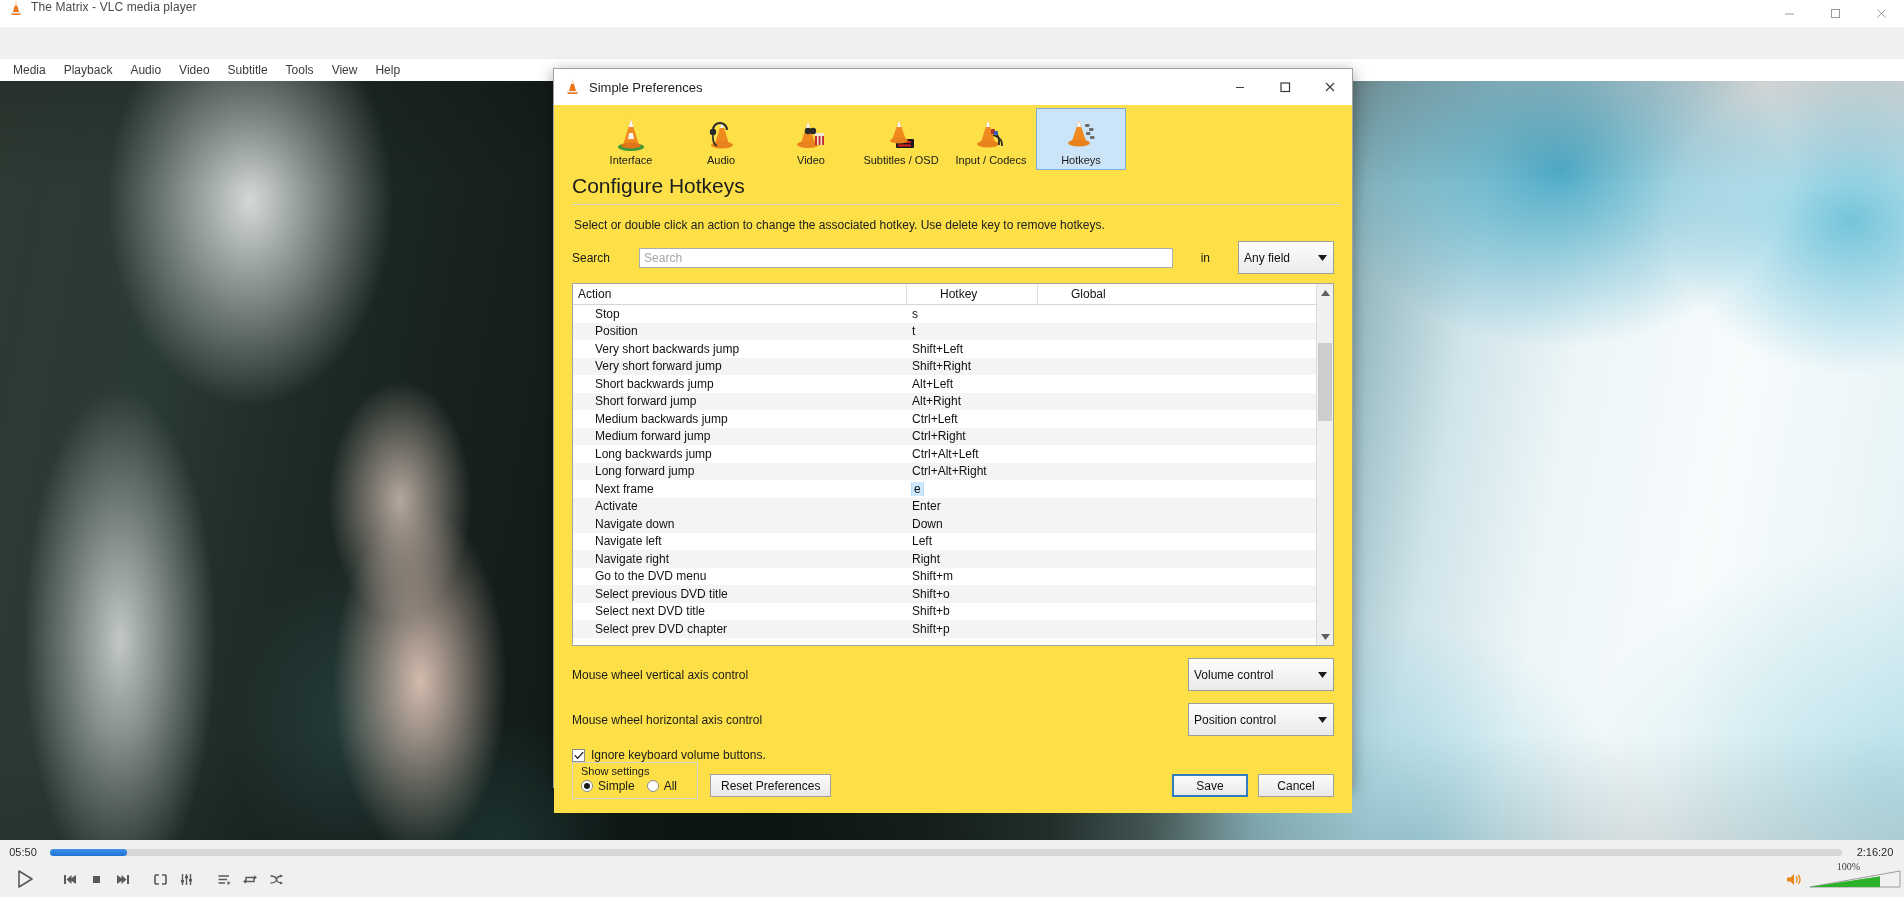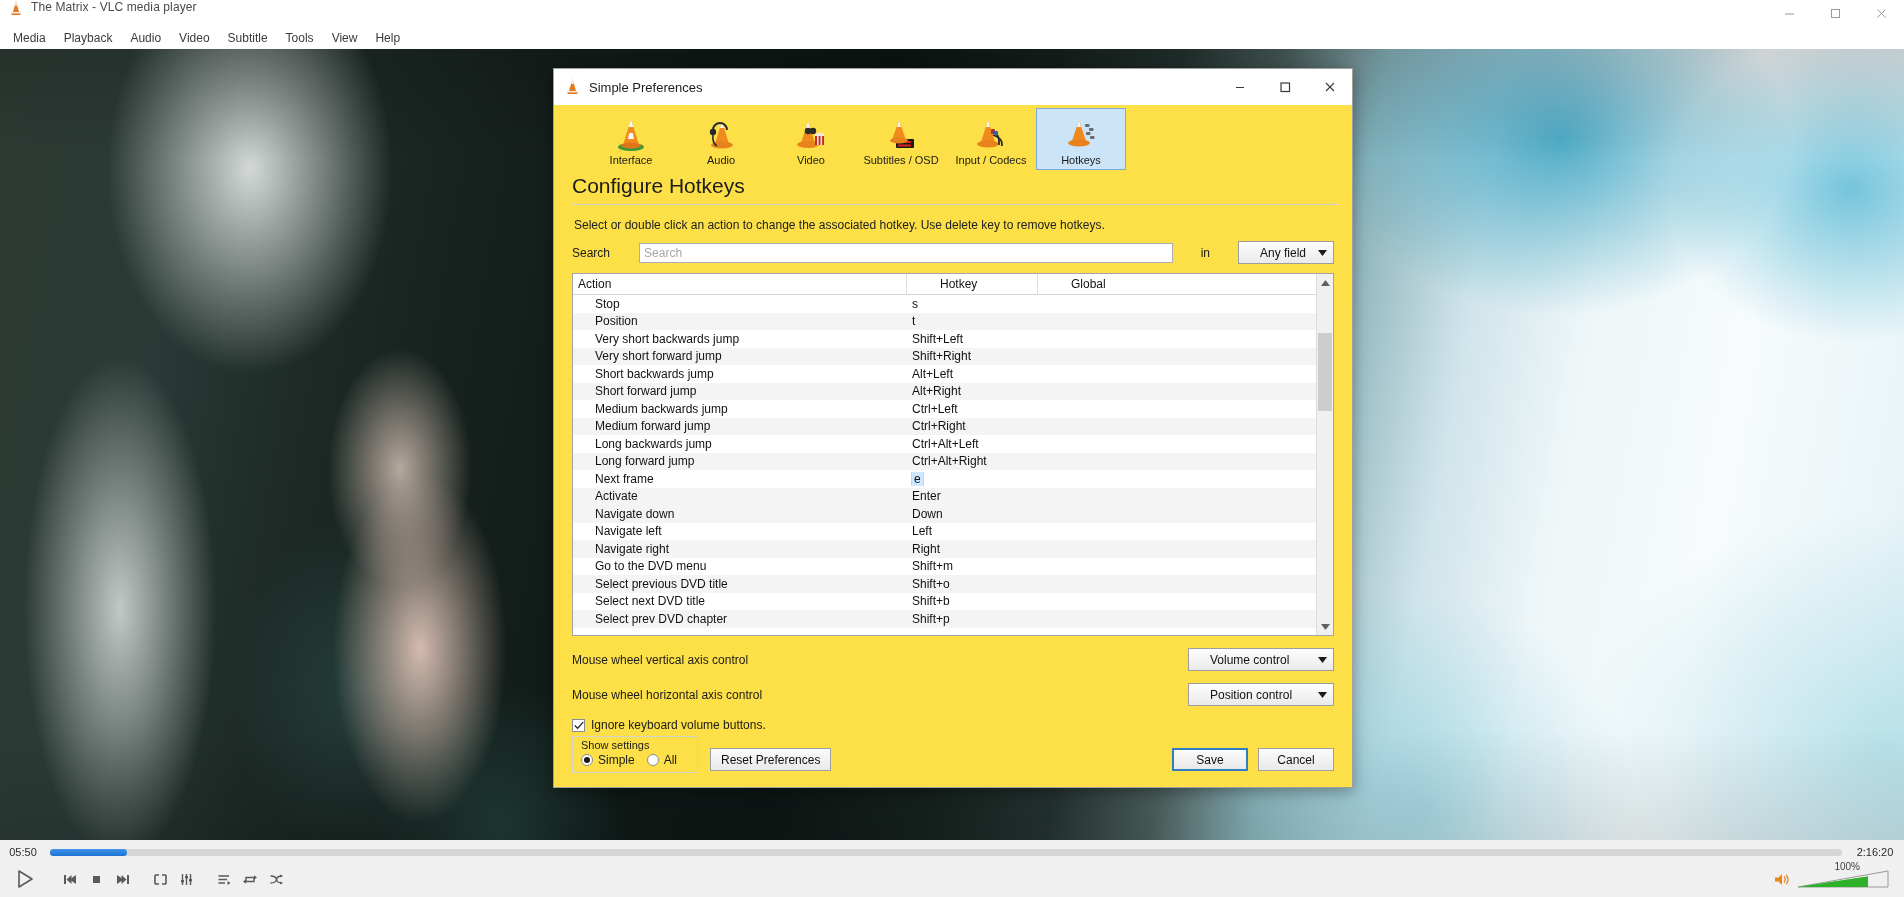--- a/index.html
+++ b/index.html
@@ -43,20 +43,21 @@
     display: flex; align-items: center; justify-content: center;
     color: #9a9a9a;
   }
 
   
   #vlc-menubar {
     height: 22px; flex: 0 0 22px;
     background: #ffffff;
     display: flex; align-items: center;
     padding-left: 4px;
+    margin-top: 32px;
   }
   #vlc-menubar .menu-item {
     padding: 3px 9px 4px 9px;
     font-size: 12px; color: #3b3b3b;
     line-height: 14px;
   }
 
   
   #video-area {
     flex: 1 1 auto;
@@ -106,21 +107,21 @@
   .ctl-group { display: flex; align-items: center; }
   .ctl-btn {
     width: 26px; height: 25px;
     display: flex; align-items: center; justify-content: center;
     color: #5a5a5a;
   }
   .ctl-btn.play { width: 40px; height: 32px; margin-left: 5px; }
   .spacer-sm { width: 12px; }
   #volume-area {
     margin-left: auto; display: flex; align-items: center;
-    padding-right: 12px; position: relative;
+    padding-right: 0; position: relative; font-family: Liberation Serif, serif;
   }
   #volume-pct {
     position: absolute; right: 44px; top: -6px;
     font-size: 10px; color: #3c3c3c;
   }
 
   
   #prefs-dialog {
     position: absolute;
     left: 553px; top: 68px;
@@ -205,26 +206,26 @@
     border: 1px solid #abadb3;
     background: #fff;
     font-size: 12px;
     padding: 0 4px;
     color: #111;
     font-family: "Liberation Sans", sans-serif;
   }
   #search-input::placeholder { color: #a6a6a6; }
   #in-label { font-size: 12px; margin: 0 6px; color: #1a1a1a; }
   .combo {
-    height: 23px;
+    height: 33px;
     border: 1px solid #9d9d9d;
     background: linear-gradient(#fdfdfd, #eaeaea);
     display: flex; align-items: center;
     font-size: 12px; color: #111;
-    padding-left: 21px;
+    padding-left: 5px;
     position: relative;
   }
   .combo .arrow {
     position: absolute; right: 6px; top: 0; bottom: 0;
     display: flex; align-items: center;
   }
   #field-combo { width: 96px; }
 
   
   #table-wrap {

